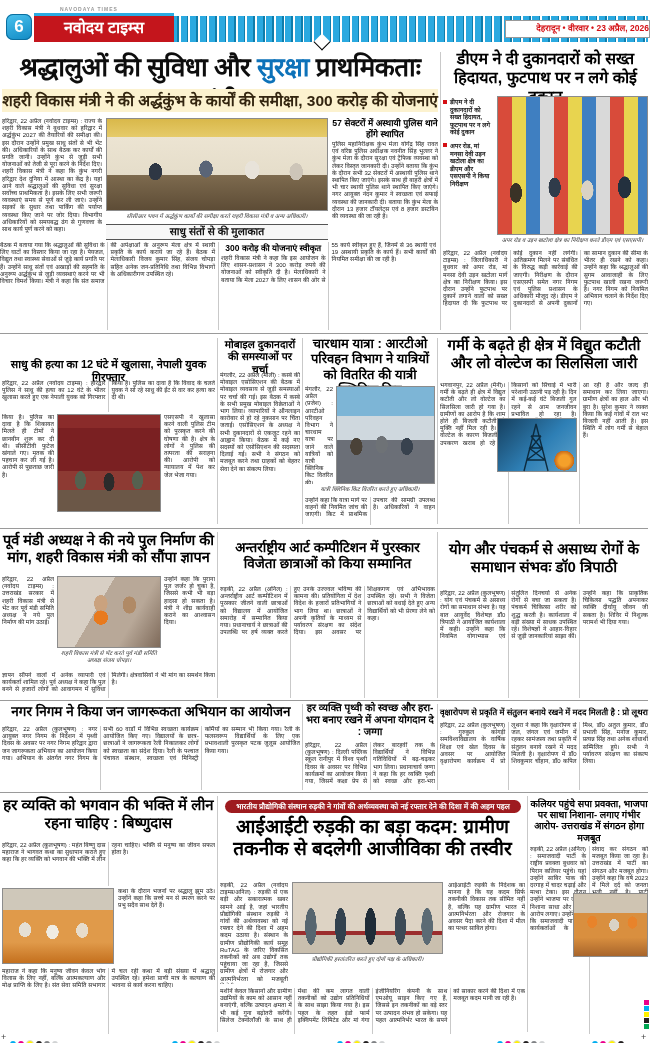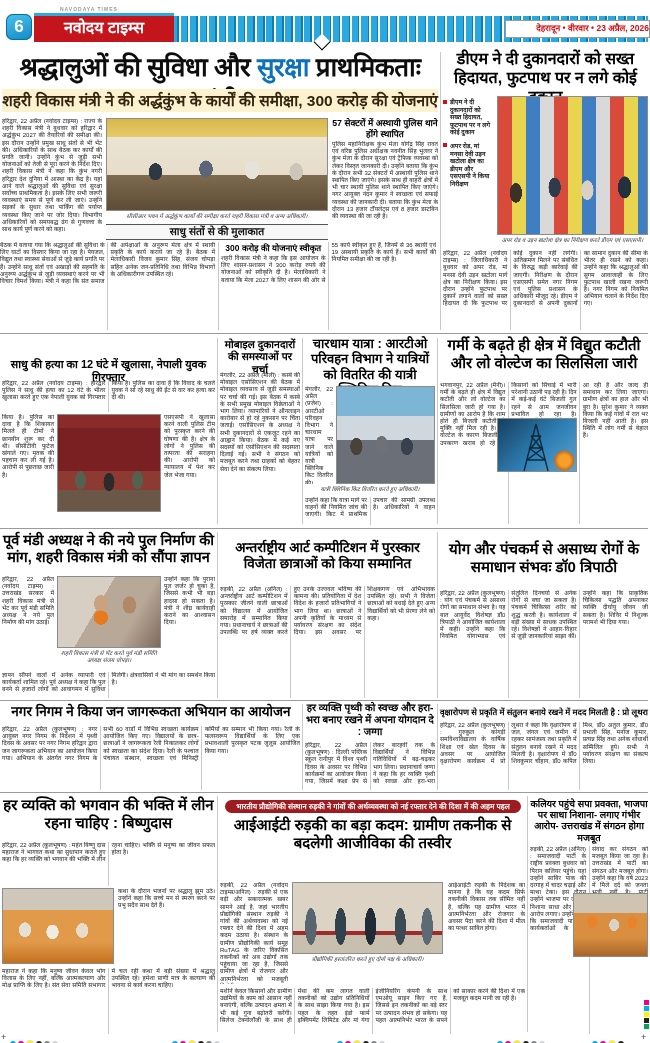--- a/index.html
+++ b/index.html
@@ -249,21 +249,21 @@
     </div>
     <div class="abs photo ph-saints" style="left:2px;top:888px;width:112px;height:76px;"></div>
     <div class="abs bt clip" style="left:118px;top:888px;width:97px;height:76px;">कथा के दौरान भजनों पर श्रद्धालु झूम उठे। उन्होंने कहा कि सच्चे मन से स्मरण करने पर प्रभु सदैव साथ देते हैं।</div>
     <div class="abs clip" style="left:2px;top:968px;width:213px;height:66px;">
       <div class="bt c2" style="height:66px;">महाराज ने कहा कि मनुष्य जीवन केवल भोग विलास के लिए नहीं, बल्कि आत्मकल्याण और मोक्ष प्राप्ति के लिए है। संत सेवा समिति सभागार में चल रही कथा में बड़ी संख्या में श्रद्धालु उपस्थित रहे। हमेशा प्राणी मात्र के कल्याण की भावना से कार्य करना चाहिए।</div>
     </div>
   </section>
 
   <section>
     <div class="abs kicker" style="left:225px;top:800px;width:296px;height:13px;">भारतीय प्रौद्योगिकी संस्थान रुड़की ने गांवों की अर्थव्यवस्था को नई रफ्तार देने की दिशा में की अहम पहल</div>
-    <div class="abs h2" style="left:220px;top:816px;width:305px;font-size:15px;">आईआईटी रुड़की का बड़ा कदम: ग्रामीण तकनीक से बदलेगी आजीविका की तस्वीर</div>
+    <div class="abs h2" style="left:220px;top:816px;width:305px;font-size:19px;">आईआईटी रुड़की का बड़ा कदम: ग्रामीण तकनीक से बदलेगी आजीविका की तस्वीर</div>
     <div class="abs bt clip" style="left:220px;top:882px;width:68px;height:102px;">रुड़की, 22 अप्रैल (नवोदय टाइम्स/अनिल) : रुड़की से एक बड़ी और सकारात्मक खबर सामने आई है, जहां भारतीय प्रौद्योगिकी संस्थान रुड़की ने गांवों की अर्थव्यवस्था को नई रफ्तार देने की दिशा में अहम कदम उठाया है। संस्थान के ग्रामीण प्रौद्योगिकी कार्य समूह RuTAG के जरिए विकसित तकनीकों को अब उद्योगों तक पहुंचाया जा रहा है, जिससे ग्रामीण क्षेत्रों में रोजगार और आत्मनिर्भरता को मजबूती मिलेगी।</div>
     <div class="abs photo ph-iit" style="left:292px;top:882px;width:151px;height:72px;"></div>
     <div class="abs cap clip" style="left:292px;top:956px;width:151px;height:9px;">प्रौद्योगिकी हस्तांतरित करते हुए दोनों पक्ष के अधिकारी।</div>
     <div class="abs bt clip" style="left:448px;top:882px;width:77px;height:102px;">आईआईटी रुड़की के निदेशक का मानना है कि यह कदम सिर्फ तकनीकी विकास तक सीमित नहीं है, बल्कि यह ग्रामीण भारत में आत्मनिर्भरता और रोजगार के अवसर पैदा करने की दिशा में मील का पत्थर साबित होगा।</div>
     <div class="abs clip" style="left:220px;top:988px;width:305px;height:46px;">
       <div class="bt c4" style="height:46px;">मशीनें केवल किसानों और ग्रामीण उद्यमियों के काम को आसान नहीं बनाएंगी, बल्कि उत्पादन क्षमता में भी कई गुना बढ़ोतरी करेंगी। सिलेज टेक्नोलॉजी के साथ ही मेंथा की कम लागत वाली तकनीकों को उद्योग प्रतिनिधियों के साथ साझा किया गया है। इस पहल के तहत इंडो फार्म इक्विपमेंट लिमिटेड और मां गंगा इंजीनियरिंग कंपनी के साथ एमओयू साइन किए गए हैं, जिससे इन तकनीकों का बड़े स्तर पर उत्पादन संभव हो सकेगा। यह पहल आत्मनिर्भर भारत के सपने को साकार करने की दिशा में एक मजबूत कदम मानी जा रही है।</div>
     </div>
   </section>
 
   <section>

